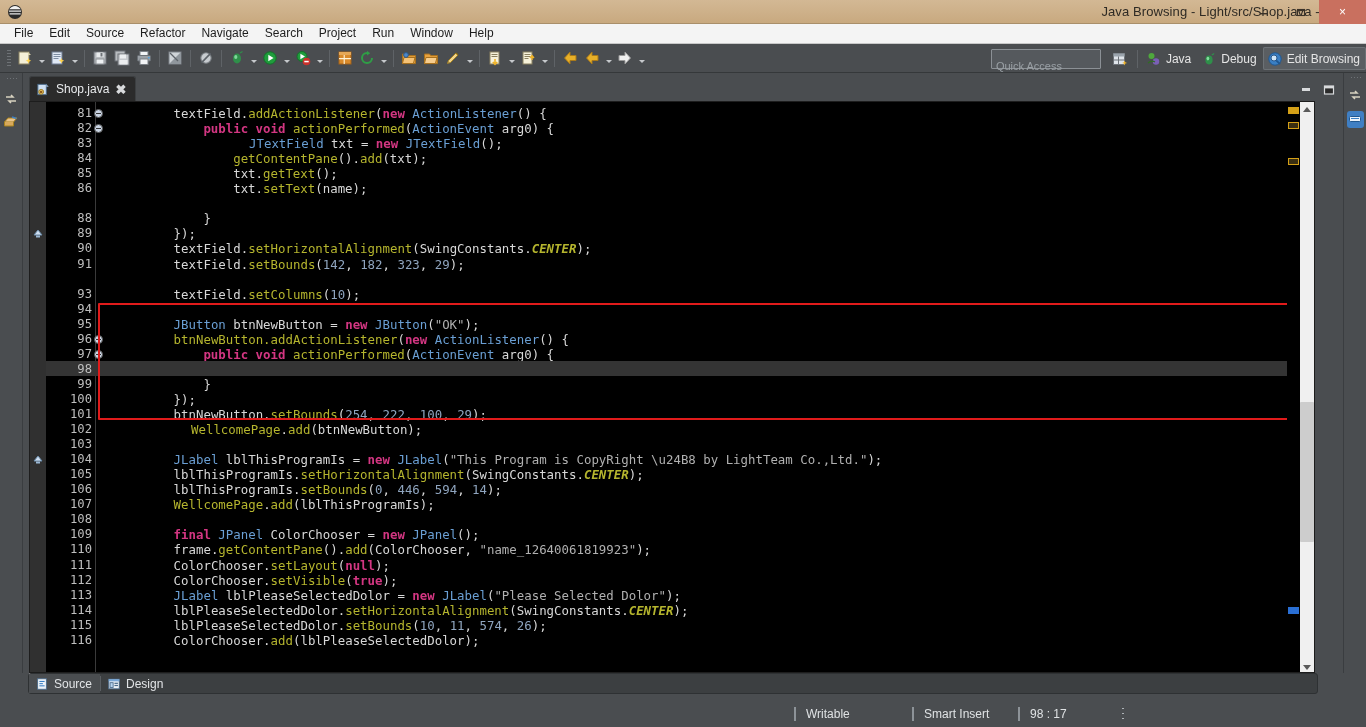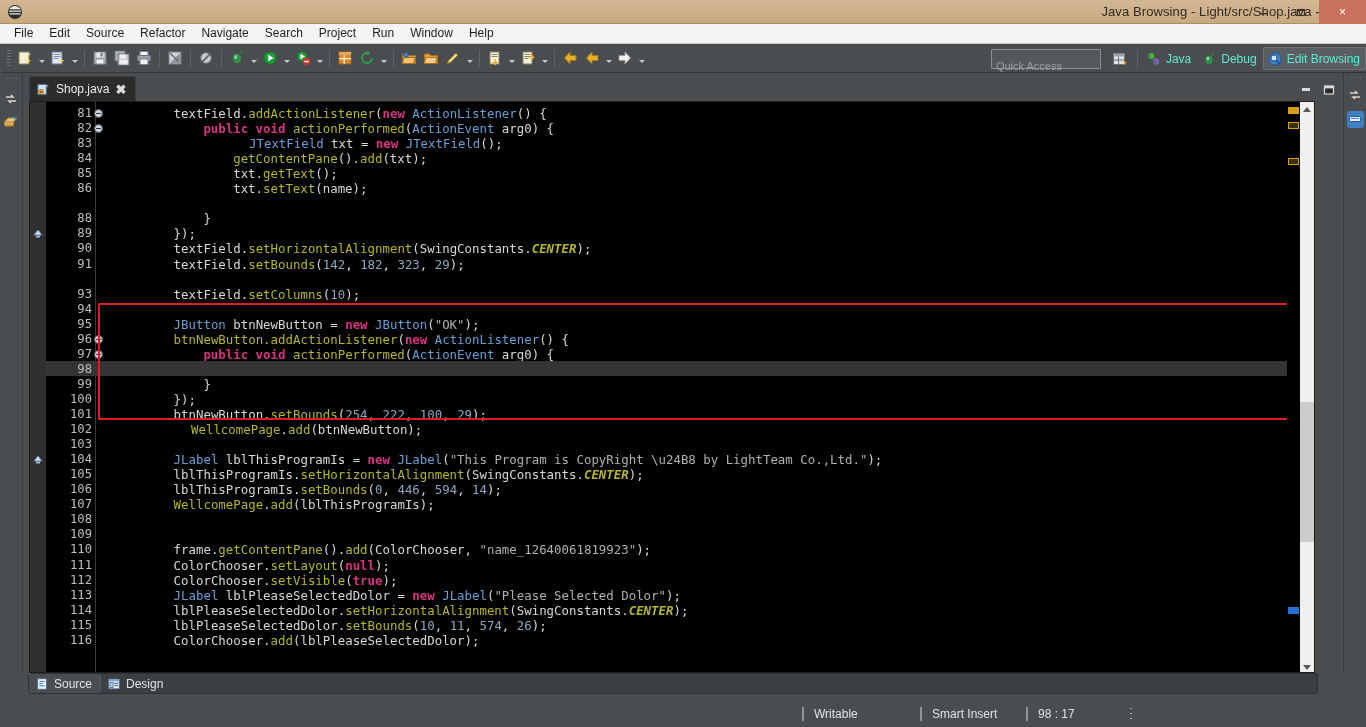--- a/index.html
+++ b/index.html
@@ -76,21 +76,21 @@
     width:110px; height:17px; background:#55595d; border:1px solid #8b9095;
     border-radius:1px; font-size:11px; color:#9aa0a5; padding:9px 4px; line-height:15px;
     margin-right:8px;
   }
   .persp-add {
     width:22px;height:22px;display:flex;align-items:center;justify-content:center;margin-right:2px;
   }
   .psep { width:1px;height:18px;background:#5f6367;margin:0 4px; }
   .persp {
     display:flex; align-items:center; gap:4px; height:23px; padding:0 6px 0 4px;
-    font-size:12px; color:#5eead4; border-radius:2px;
+    font-size:12px; color:#e5e5e5; border-radius:2px;
   }
   .persp.active { background:#5a5e62; box-shadow: inset 0 0 0 1px #6d7276; }
 
   
   .leftbar {
     position:absolute; left:0; top:73px; width:23px; height:600px; background:#4a4d50;
     border-right:1px solid #3a3d40;
   }
   .lb-grip {
     position:absolute; left:6px; top:4px; width:12px; height:4px;
@@ -221,21 +221,21 @@
   .sdtab {
     display:flex; align-items:center; gap:5px; height:19px; padding:0 8px 0 6px;
     font-size:12px; color:#e2e4e6;
   }
   .sdtab.active { background:#4a4d50; }
   .sd-div { width:1px; height:15px; background:#5a5e62; }
 
   
   .statusbar {
     position:absolute; left:0; top:701px; width:1366px; height:26px;
-    background:#4a4d50; display:flex; align-items:center;padding-left:8px;
+    background:#4a4d50; display:flex; align-items:center;
   }
   .sb-sep { width:2px; height:14px; background:#8d9398; margin:0 10px 0 14px; }
   .sb-text { font-size:12px; color:#dfe2e4; }
   .sb-dots {
     width:4px; height:16px; margin-left:54px;
     background-image: radial-gradient(circle, #aeb3b7 1px, transparent 1px);
     background-size:4px 5px;
   }
 </style>
 </head>
@@ -618,21 +618,21 @@
           <div class="ln" style="top: 274.9px;"><span class="lnum">99</span><span class="lsrc" style="left: 173.4px;"><span class="pl">}</span></span></div>
           <div class="ln" style="top: 289.95px;"><span class="lnum">100</span><span class="lsrc" style="left: 143.6px;"><span class="pl">});</span></span></div>
           <div class="ln" style="top: 305px;"><span class="lnum">101</span><span class="lsrc" style="left: 143.6px;"><span class="pl">btnNewButton.</span><span class="mt">setBounds</span><span class="pl">(</span><span class="nu">254</span><span class="pl">, </span><span class="nu">222</span><span class="pl">, </span><span class="nu">100</span><span class="pl">, </span><span class="nu">29</span><span class="pl">);</span></span></div>
           <div class="ln" style="top: 320.05px;"><span class="lnum">102</span><span class="lsrc" style="left: 161px;"><span class="mt">WellcomePage</span><span class="pl">.</span><span class="mt">add</span><span class="pl">(btnNewButton);</span></span></div>
           <div class="ln" style="top: 335.1px;"><span class="lnum">103</span><span class="lsrc" style="left: 84px;"></span></div>
           <div class="ln" style="top: 350.15px;"><span class="lnum">104</span><span class="lsrc" style="left: 143.6px;"><span class="ty">JLabel</span><span class="pl"> lblThisProgramIs = </span><span class="kw">new </span><span class="ty">JLabel</span><span class="pl">(</span><span class="st">"This Program is CopyRight \u24B8 by LightTeam Co.,Ltd."</span><span class="pl">);</span></span></div>
           <div class="ln" style="top: 365.2px;"><span class="lnum">105</span><span class="lsrc" style="left: 143.6px;"><span class="pl">lblThisProgramIs.</span><span class="mt">setHorizontalAlignment</span><span class="pl">(</span><span class="pl">SwingConstants.</span><span class="ce">CENTER</span><span class="pl">);</span></span></div>
           <div class="ln" style="top: 380.25px;"><span class="lnum">106</span><span class="lsrc" style="left: 143.6px;"><span class="pl">lblThisProgramIs.</span><span class="mt">setBounds</span><span class="pl">(</span><span class="nu">0</span><span class="pl">, </span><span class="nu">446</span><span class="pl">, </span><span class="nu">594</span><span class="pl">, </span><span class="nu">14</span><span class="pl">);</span></span></div>
           <div class="ln" style="top: 395.3px;"><span class="lnum">107</span><span class="lsrc" style="left: 143.6px;"><span class="mt">WellcomePage</span><span class="pl">.</span><span class="mt">add</span><span class="pl">(lblThisProgramIs);</span></span></div>
           <div class="ln" style="top: 410.35px;"><span class="lnum">108</span><span class="lsrc" style="left: 84px;"></span></div>
-          <div class="ln" style="top: 425.4px;"><span class="lnum">109</span></div>
+          <div class="ln" style="top: 425.4px;"><span class="lnum">109</span><span class="lsrc" style="left: 143.6px;"><span class="kw">final </span><span class="ty">JPanel</span><span class="pl"> ColorChooser = </span><span class="kw">new </span><span class="ty">JPanel</span><span class="pl">();</span></span></div>
           <div class="ln" style="top: 440.45px;"><span class="lnum">110</span><span class="lsrc" style="left: 143.6px;"><span class="pl">frame.</span><span class="mt">getContentPane</span><span class="pl">().</span><span class="mt">add</span><span class="pl">(ColorChooser, </span><span class="st">"name_12640061819923"</span><span class="pl">);</span></span></div>
           <div class="ln" style="top: 455.5px;"><span class="lnum">111</span><span class="lsrc" style="left: 143.6px;"><span class="pl">ColorChooser.</span><span class="mt">setLayout</span><span class="pl">(</span><span class="kw">null</span><span class="pl">);</span></span></div>
           <div class="ln" style="top: 470.55px;"><span class="lnum">112</span><span class="lsrc" style="left: 143.6px;"><span class="pl">ColorChooser.</span><span class="mt">setVisible</span><span class="pl">(</span><span class="kw">true</span><span class="pl">);</span></span></div>
           <div class="ln" style="top: 485.6px;"><span class="lnum">113</span><span class="lsrc" style="left: 143.6px;"><span class="ty">JLabel</span><span class="pl"> lblPleaseSelectedDolor = </span><span class="kw">new </span><span class="ty">JLabel</span><span class="pl">(</span><span class="st">"Please Selected Dolor"</span><span class="pl">);</span></span></div>
           <div class="ln" style="top: 500.65px;"><span class="lnum">114</span><span class="lsrc" style="left: 143.6px;"><span class="pl">lblPleaseSelectedDolor.</span><span class="mt">setHorizontalAlignment</span><span class="pl">(</span><span class="pl">SwingConstants.</span><span class="ce">CENTER</span><span class="pl">);</span></span></div>
           <div class="ln" style="top: 515.7px;"><span class="lnum">115</span><span class="lsrc" style="left: 143.6px;"><span class="pl">lblPleaseSelectedDolor.</span><span class="mt">setBounds</span><span class="pl">(</span><span class="nu">10</span><span class="pl">, </span><span class="nu">11</span><span class="pl">, </span><span class="nu">574</span><span class="pl">, </span><span class="nu">26</span><span class="pl">);</span></span></div>
           <div class="ln" style="top: 530.75px;"><span class="lnum">116</span><span class="lsrc" style="left: 143.6px;"><span class="pl">ColorChooser.</span><span class="mt">add</span><span class="pl">(lblPleaseSelectedDolor);</span></span></div>
         </div>
 
       <div class="quickfix" style="top:126px;">

